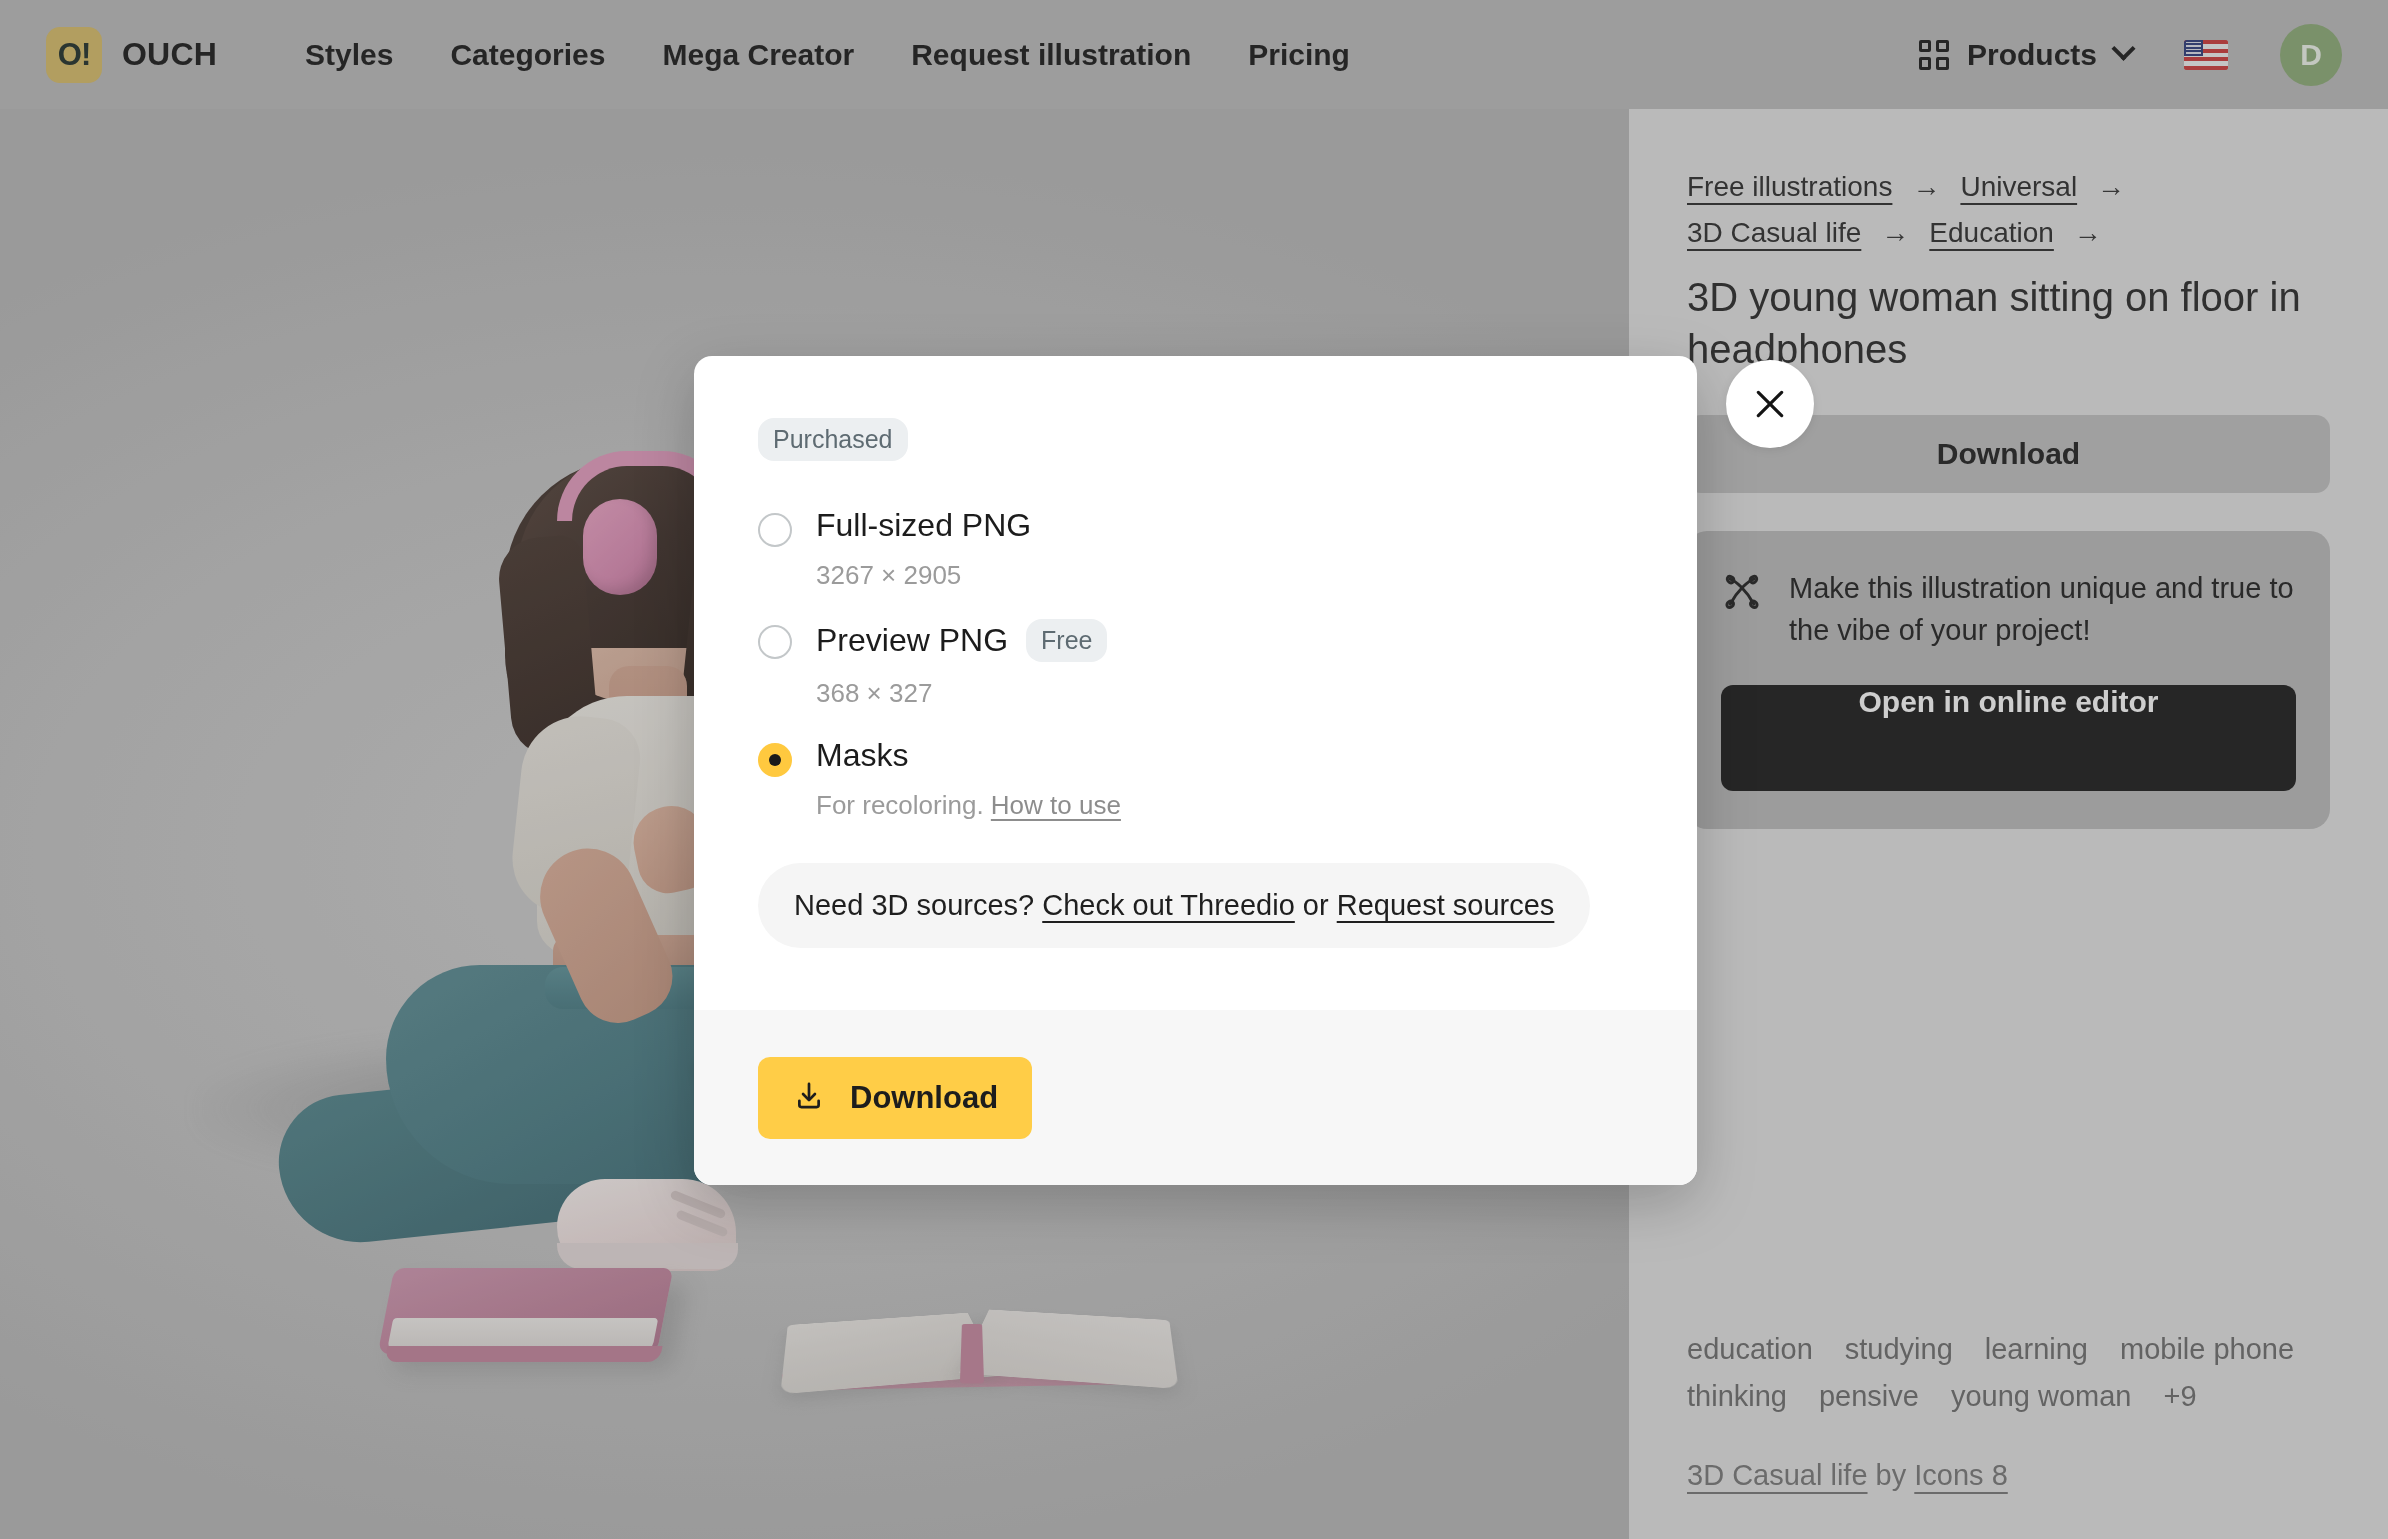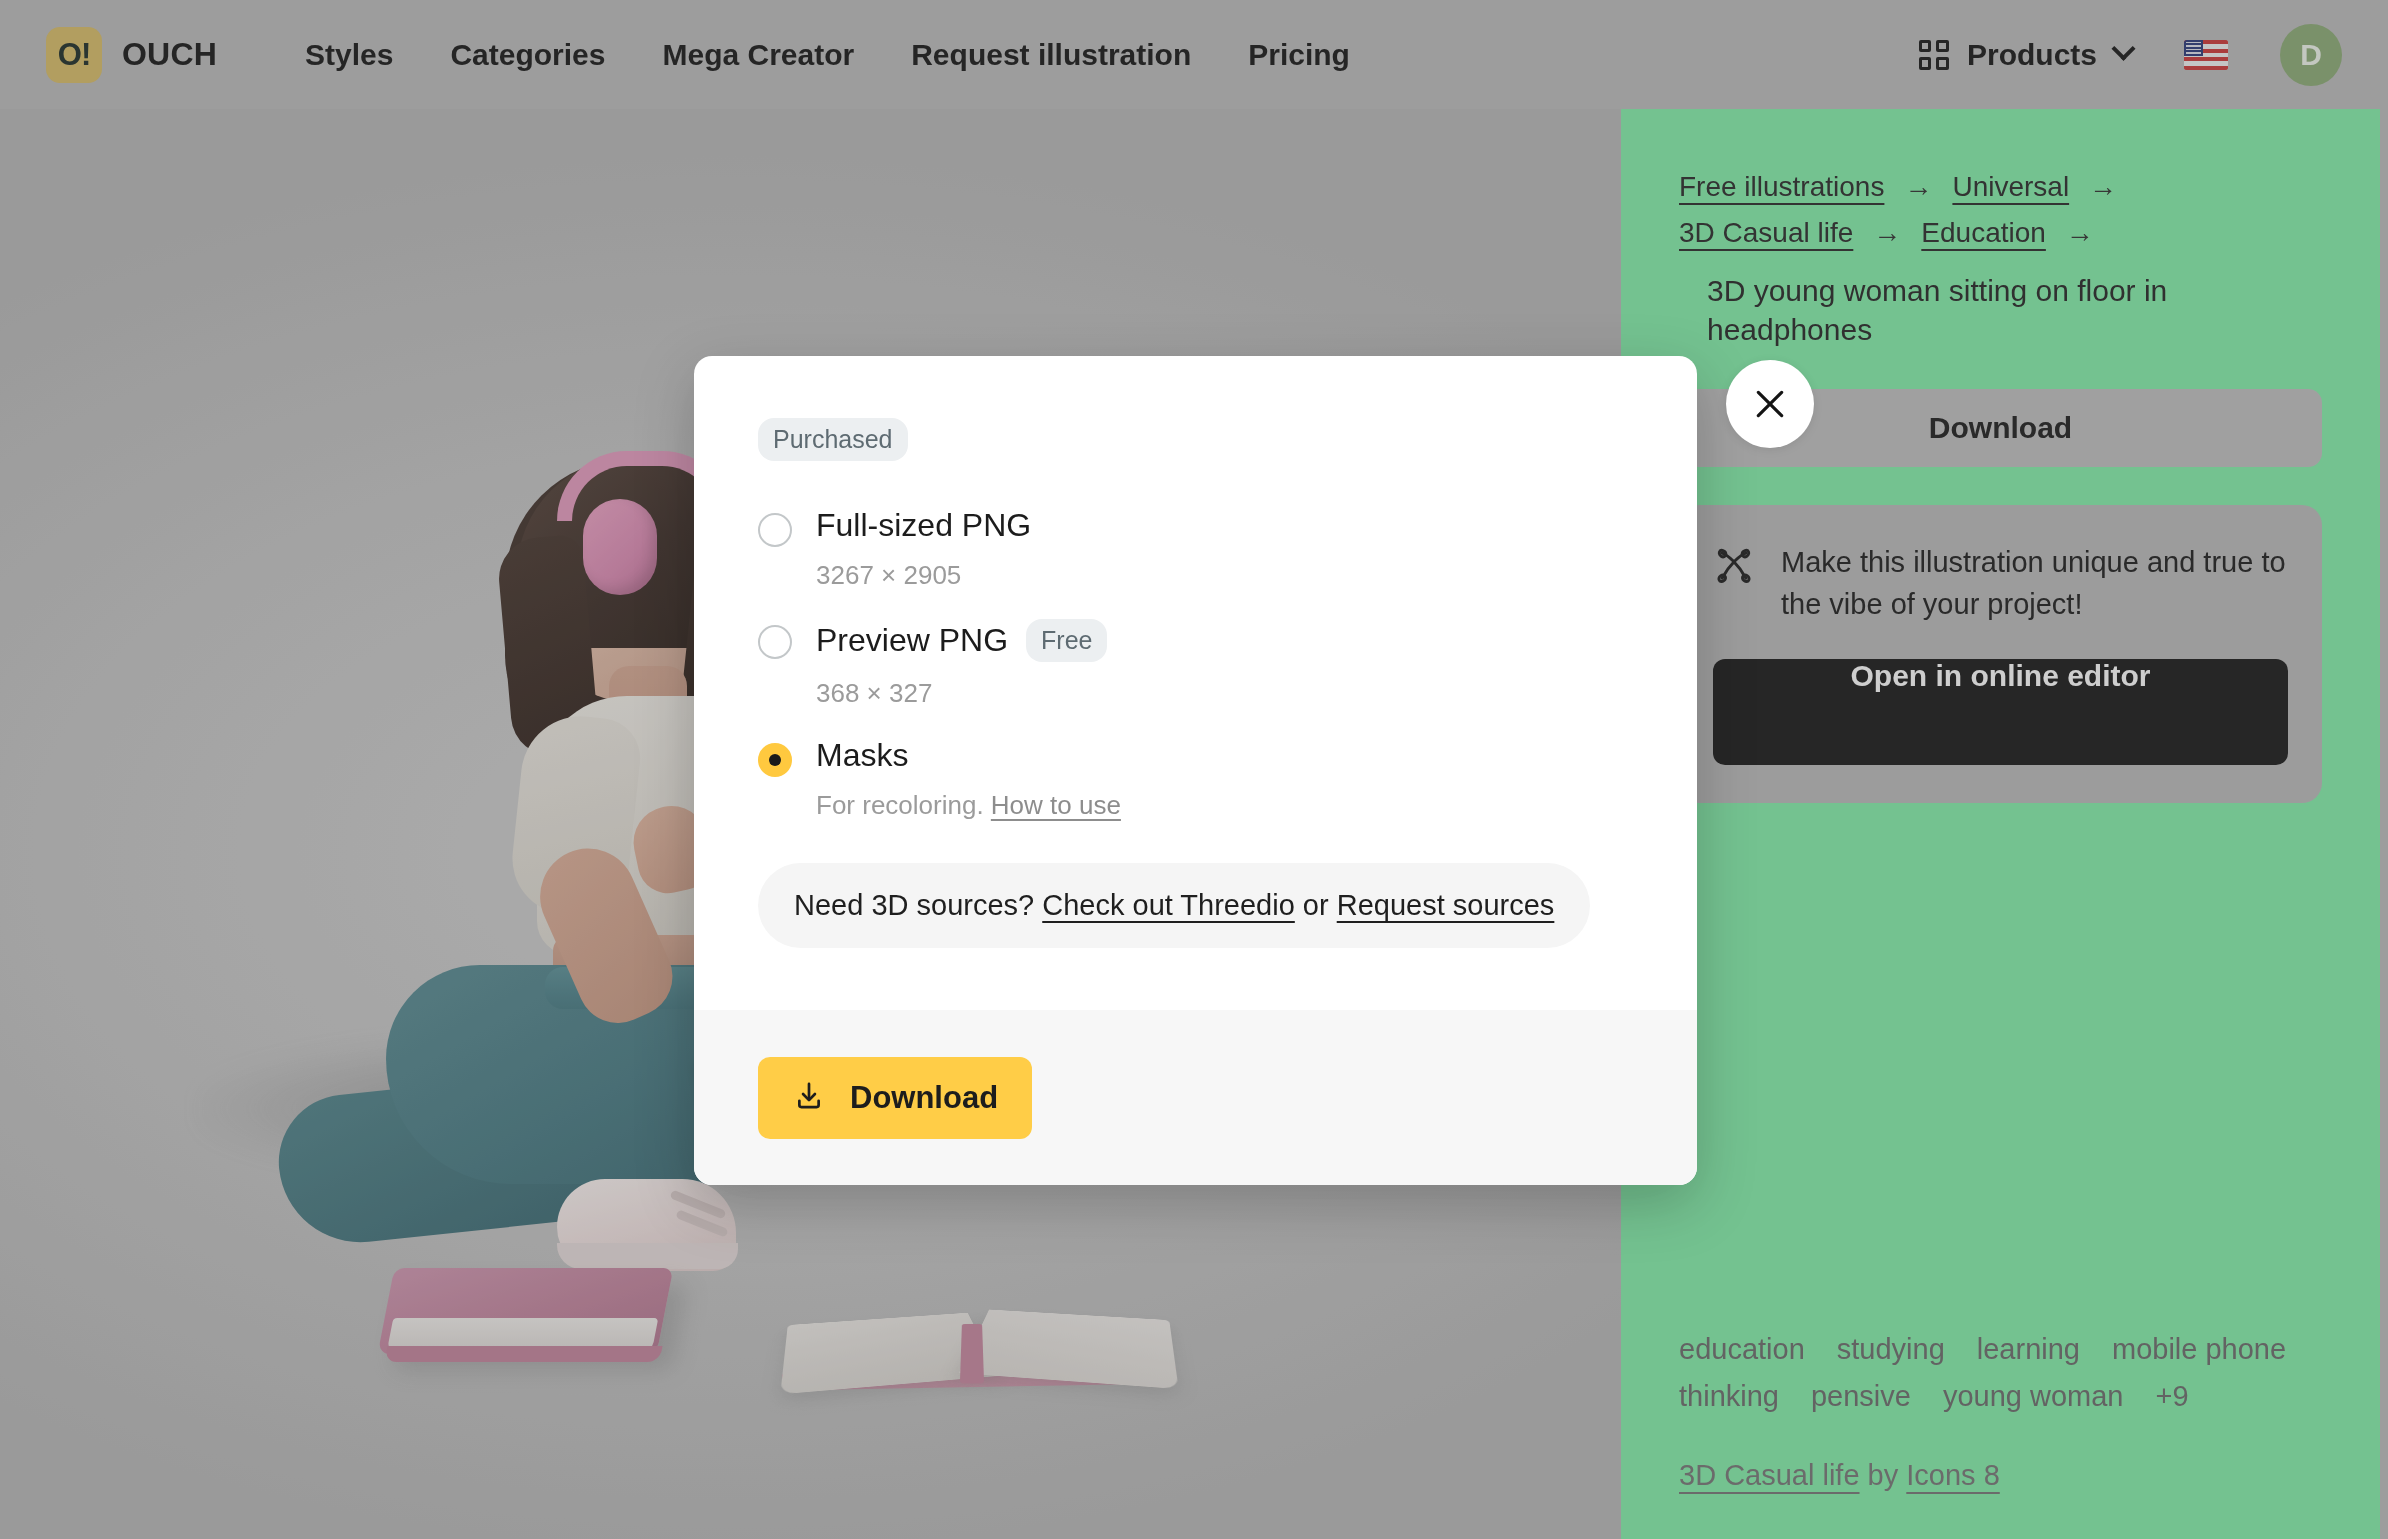--- a/index.html
+++ b/index.html
@@ -214,31 +214,31 @@
   .flag .canton { position:absolute; left:0; top:0; width:19px; height:16px; background:#2f3d7c; }
   .flag .canton::after { content:""; position:absolute; inset:2px; background: repeating-linear-gradient(180deg, rgba(255,255,255,.85) 0 1.4px, transparent 1.4px 3.4px); }
   .avatar {
     width: 62px; height: 62px; border-radius: 50%; background: #8ead78;
     display: flex; align-items: center; justify-content: center;
     color: #f1f6ec; font-size: 30px; font-weight: 600;
   }
 
   
   .sidebar {
-    position: absolute; right: 8px; top: 109px; width: 759px; height: 1430px;
-    background: #86efac; padding: 62px 58px 0 58px; z-index: 30;
+    position: absolute; right: 0; top: 109px; width: 759px; height: 1430px;
+    background: #e5e5e5; padding: 62px 58px 0 58px; z-index: 30;
   }
   .crumbs { display: flex; flex-wrap: wrap; align-items: center; gap: 0 20px; row-gap: 14px; }
   .crumbs a {
     font-size: 28px; color: #2e2e2e; text-decoration: underline;
     text-underline-offset: 7px; text-decoration-thickness: 1.6px; white-space: nowrap;
   }
   .crumb-arrow { font-size: 28px; color: #343434; }
   .crumb-row { display: flex; align-items: center; gap: 20px; width: 100%; }
-  .illus-title { margin-top: 22px; font-size: 30px; color: #2b2b2b; line-height: 1.3; margin-left: 28px; }
+  .illus-title { margin-top: 22px; font-size: 40px; color: #2b2b2b; line-height: 1.3; }
 
   .dl-btn {
     position: relative; margin-top: 40px; height: 78px; border-radius: 14px;
     background: #c2c2c2; display: flex; align-items: center; justify-content: center;
     font-size: 30px; font-weight: 700; color: #222; cursor: pointer;
   }
   .editor-card {
     margin-top: 38px; background: #bcbcbc; border-radius: 20px; padding: 36px 34px 38px 34px;
   }
   .editor-top { display: flex; gap: 26px; align-items: flex-start; }

